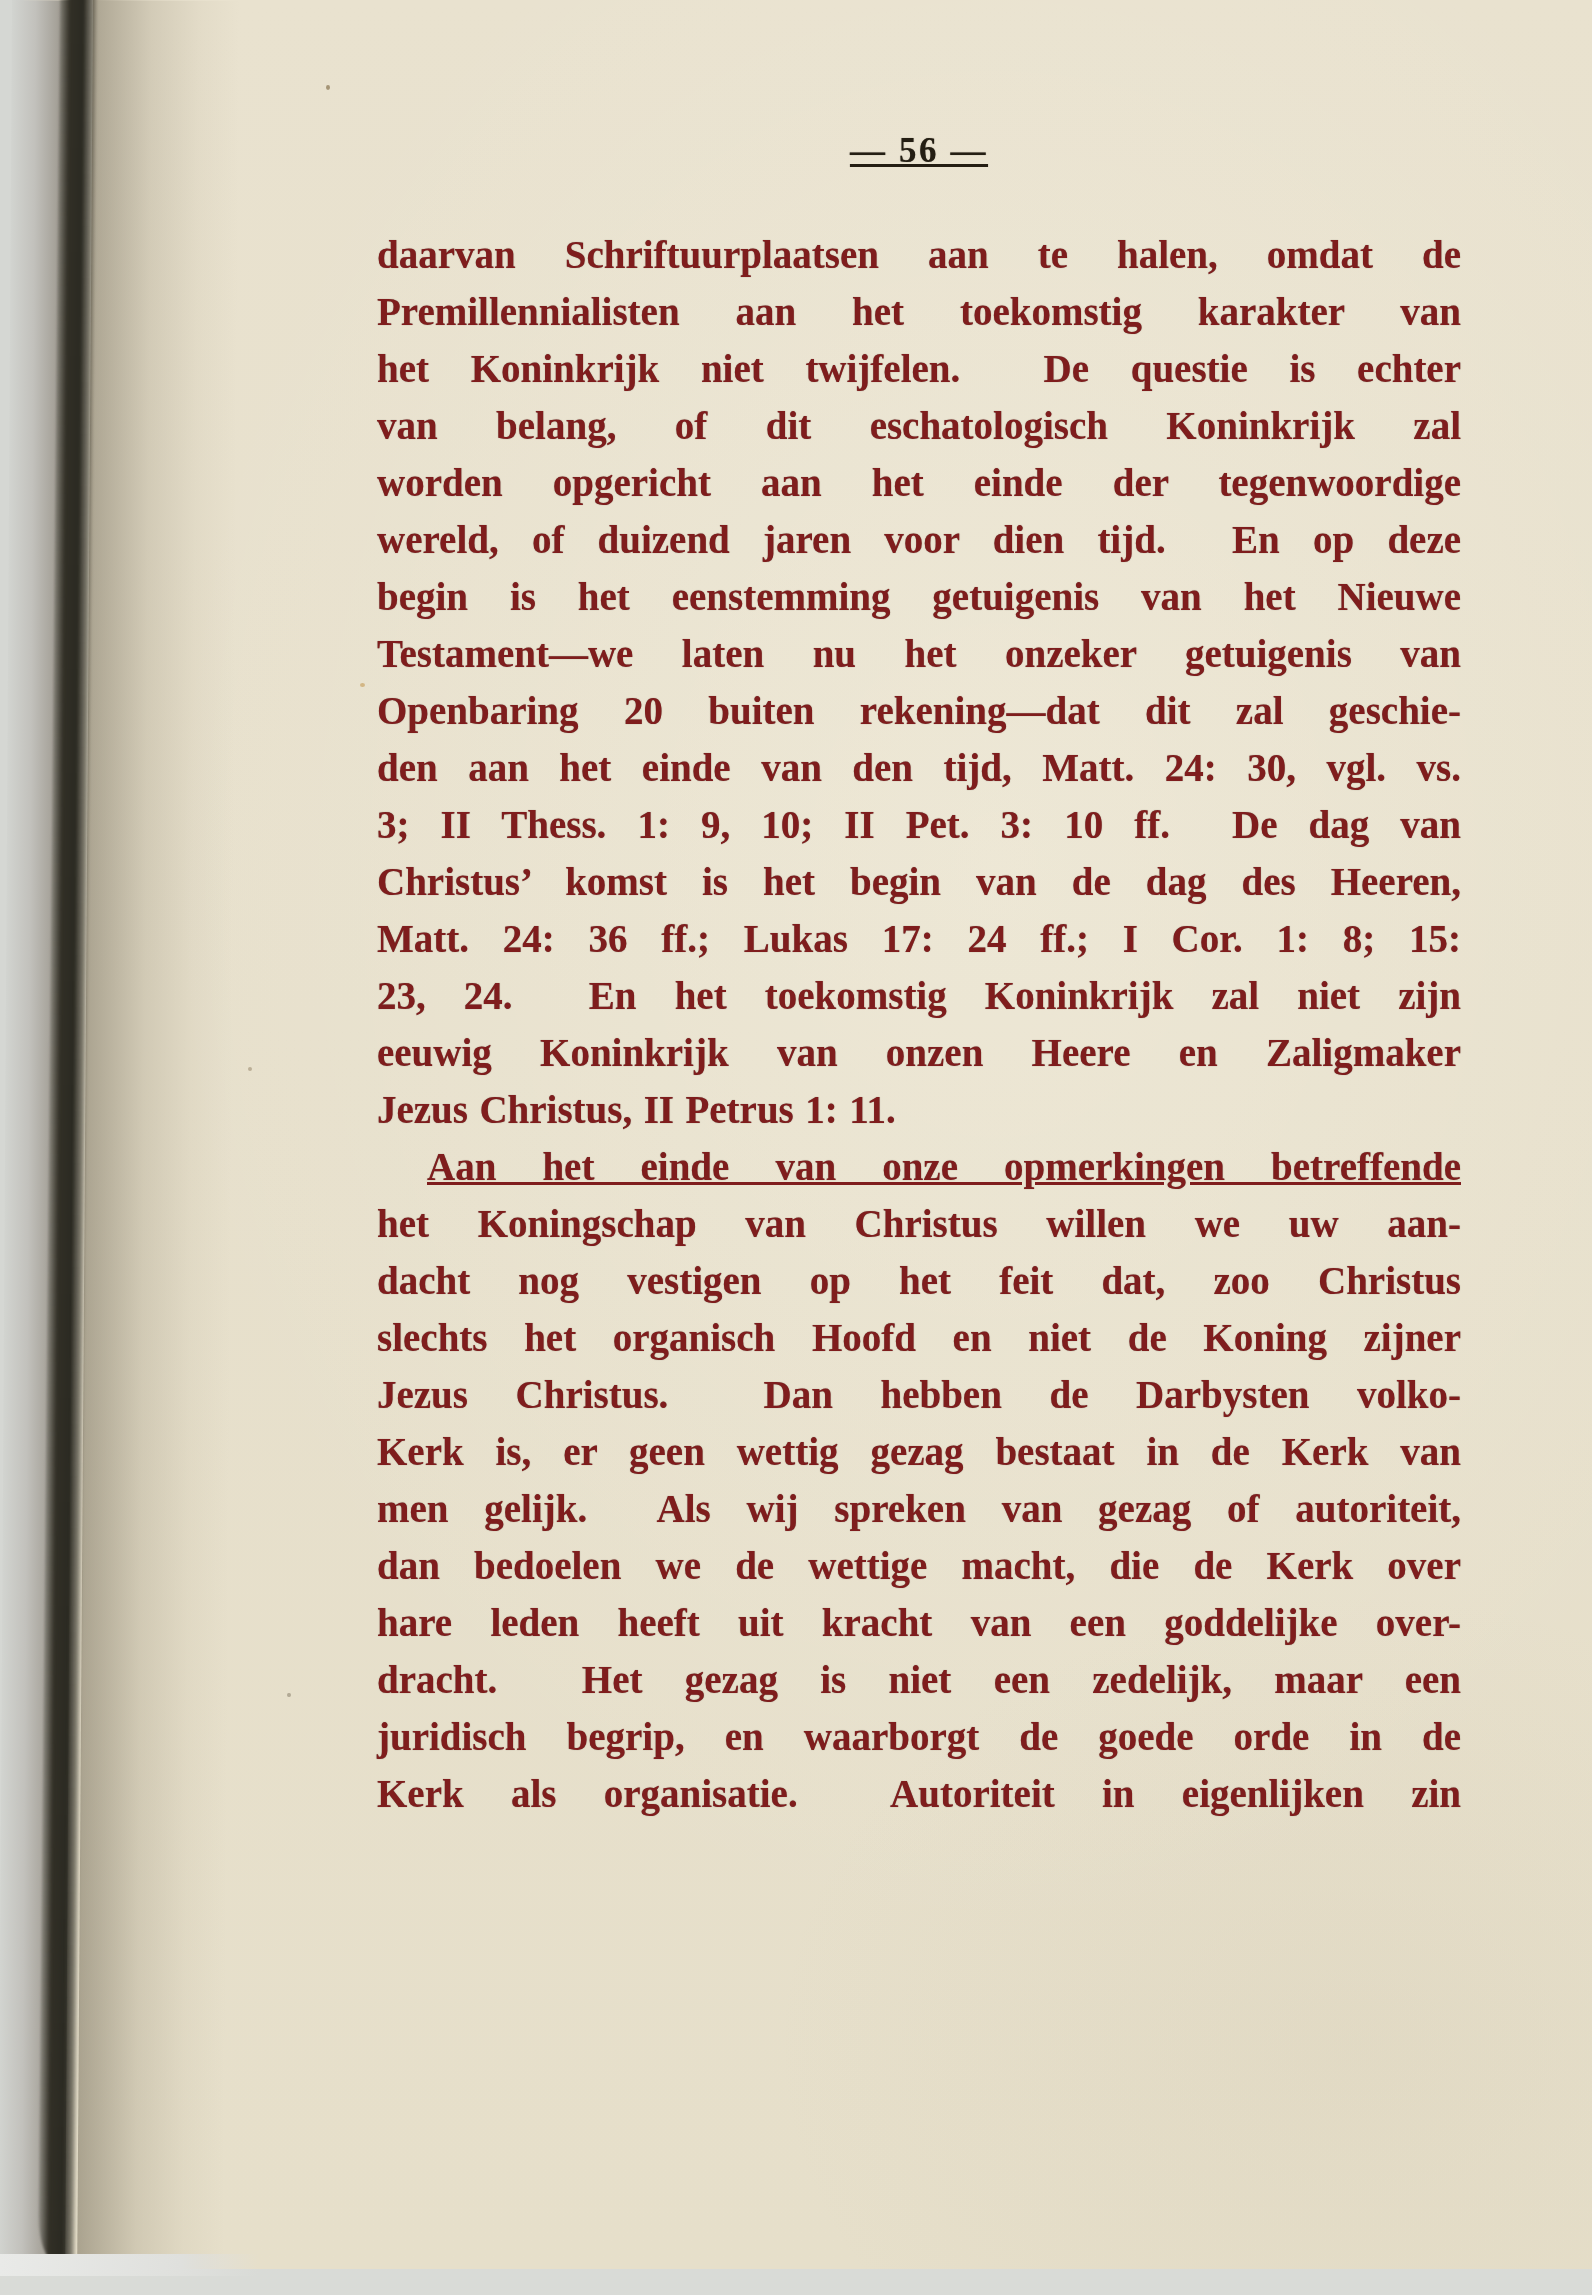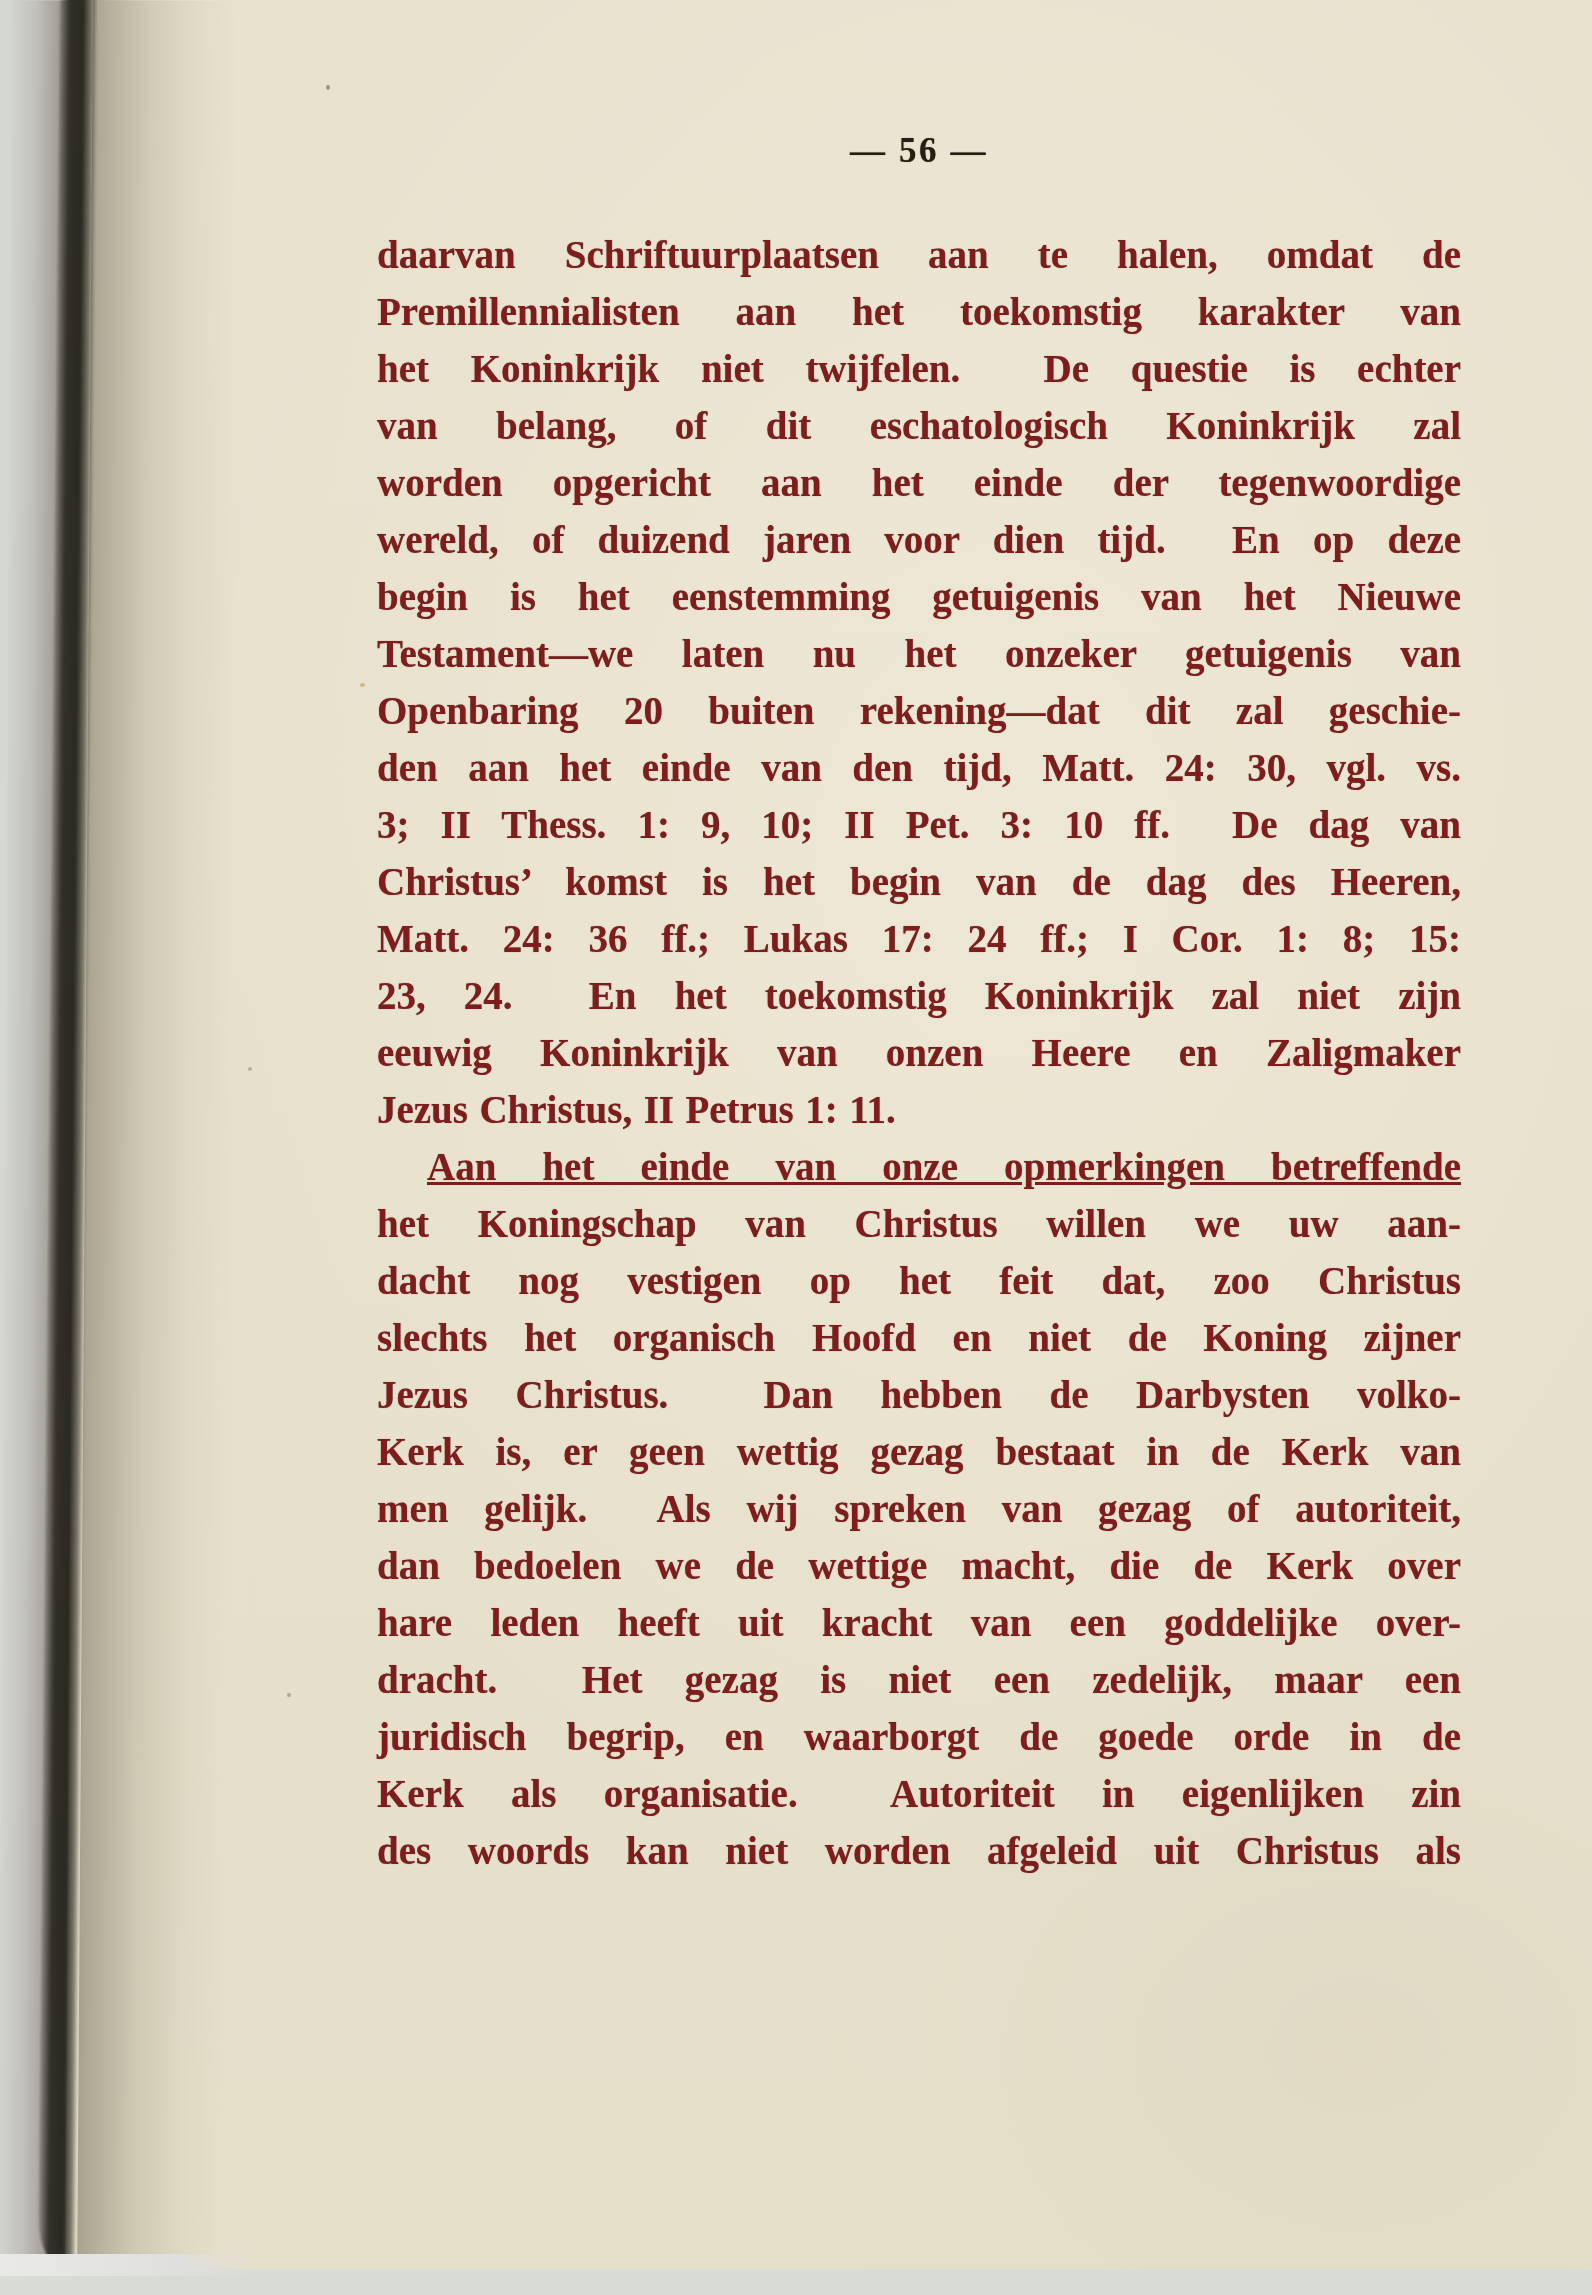--- a/index.html
+++ b/index.html
@@ -73,20 +73,21 @@
   #page-number {
     position: absolute;
     left: 377px; top: 131px;
     width: 1084px;
     text-align: center;
     font-size: 35px;
     font-weight: bold;
     letter-spacing: 2.6px;
     color: #241e13;
     text-shadow: 0 0 0.9px rgba(30,24,14,0.55);
+    text-decoration: underline;
   }
 
   #body-text {
     position: absolute;
     left: 377px; top: 226px;
     width: 1084px;
     font-size: 39px;
     font-weight: bold;
     line-height: 57px;
     color: #7f1d1d;
@@ -151,16 +152,15 @@
       <div class="line">dacht nog vestigen op het feit dat, zoo Christus</div>
       <div class="line">slechts het organisch Hoofd en niet de Koning zijner</div>
       <div class="line">Jezus Christus.  Dan hebben de Darbysten volko-</div>
       <div class="line">Kerk is, er geen wettig gezag bestaat in de Kerk van</div>
       <div class="line">men gelijk.  Als wij spreken van gezag of autoriteit,</div>
       <div class="line">dan bedoelen we de wettige macht, die de Kerk over</div>
       <div class="line">hare leden heeft uit kracht van een goddelijke over-</div>
       <div class="line">dracht.  Het gezag is niet een zedelijk, maar een</div>
       <div class="line">juridisch begrip, en waarborgt de goede orde in de</div>
       <div class="line">Kerk als organisatie.  Autoriteit in eigenlijken zin</div>
-      <div class="line">des woords kan niet worden afgeleid uit Christus als</div>
     </div>
 </div>
 
 
 </body></html>

